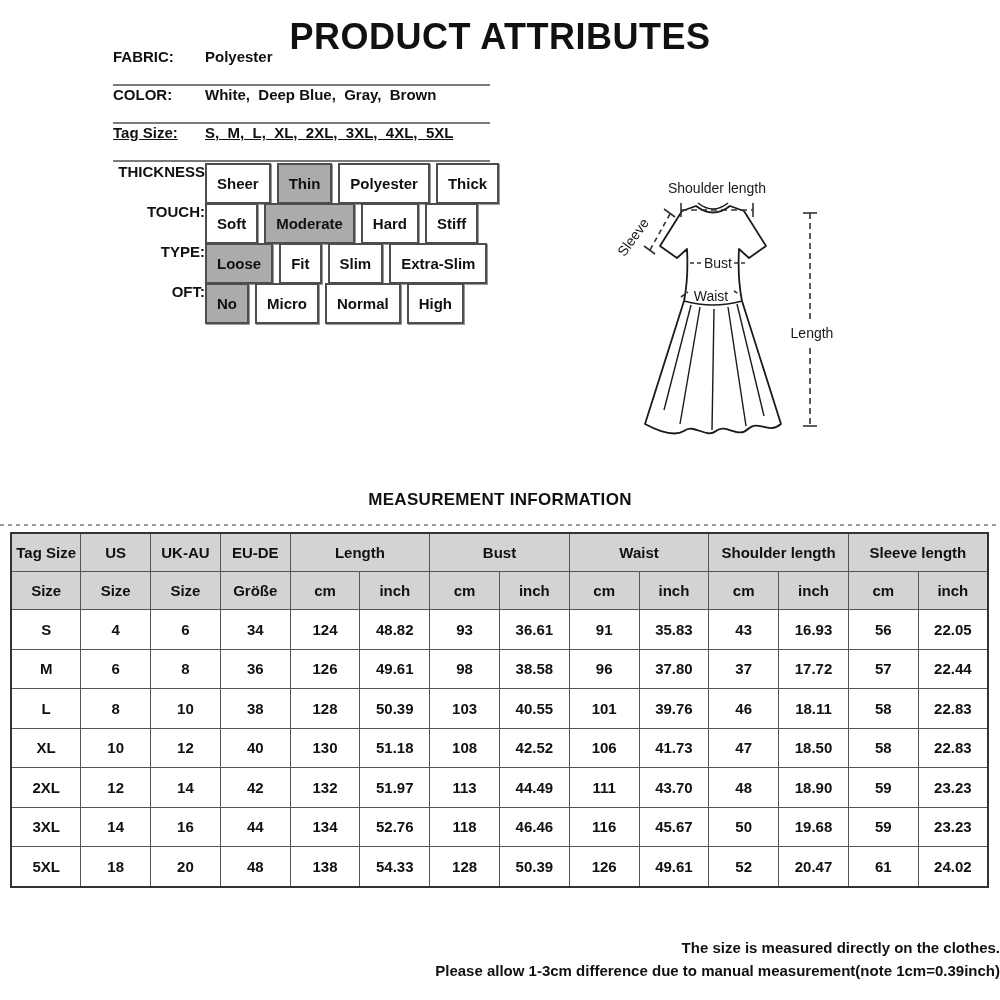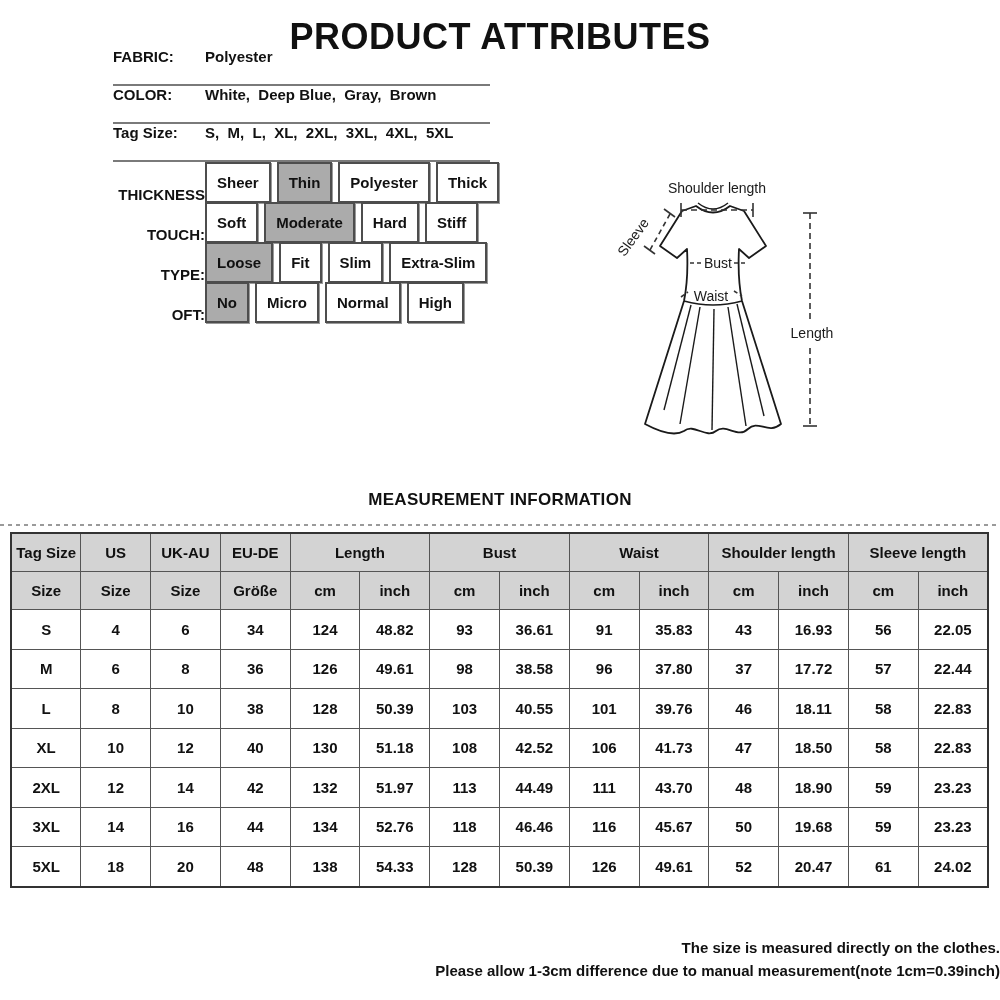--- a/index.html
+++ b/index.html
@@ -13,26 +13,26 @@
     position:relative;width:1000px;height:1000px;background:#fff;overflow:hidden;
     font-family:"Liberation Sans","DejaVu Sans",sans-serif;color:var(--ink);
   }
   .title{
     position:absolute;top:16px;left:0;width:100%;text-align:center;
     font-size:36px;font-weight:bold;letter-spacing:0.5px;margin:0;
   }
   
   .attrs{position:absolute;left:113px;top:48px;width:377px;}
   .attr-row{display:flex;align-items:flex-start;height:36px;border-bottom:2px solid #7a7a7a;}
-  .attr-row:last-of-type{border-bottom:2px solid #7a7a7a;}
+  .attr-row:last-of-type{border-bottom:2px solid #7a7a7a;text-decoration:underline;}
   .attr-label{width:92px;font-size:15px;font-weight:bold;white-space:nowrap;}
   .attr-value{font-size:15px;font-weight:bold;white-space:pre;}
   
   .opt-rows{position:absolute;left:113px;top:163px;width:420px;}
-  .opt-row{display:flex;align-items:flex-end;height:40px;}
+  .opt-row{display:flex;align-items:flex-start;height:40px;}
   .opt-label{width:92px;display:flex;justify-content:flex-end;font-size:15px;font-weight:bold;white-space:nowrap;}
   .opt-buttons{display:flex;}
   .opt-btn{
     display:inline-block;border:2px solid var(--border);background:#fff;
     padding:10px 10px;margin-right:6px;font-size:15px;font-weight:bold;
     box-shadow:1px 1px 0 #999;
   }
   .opt-btn.selected{background:var(--selected-bg);}
   
   .diagram{position:absolute;left:608px;top:158px;width:284px;height:292px;}

